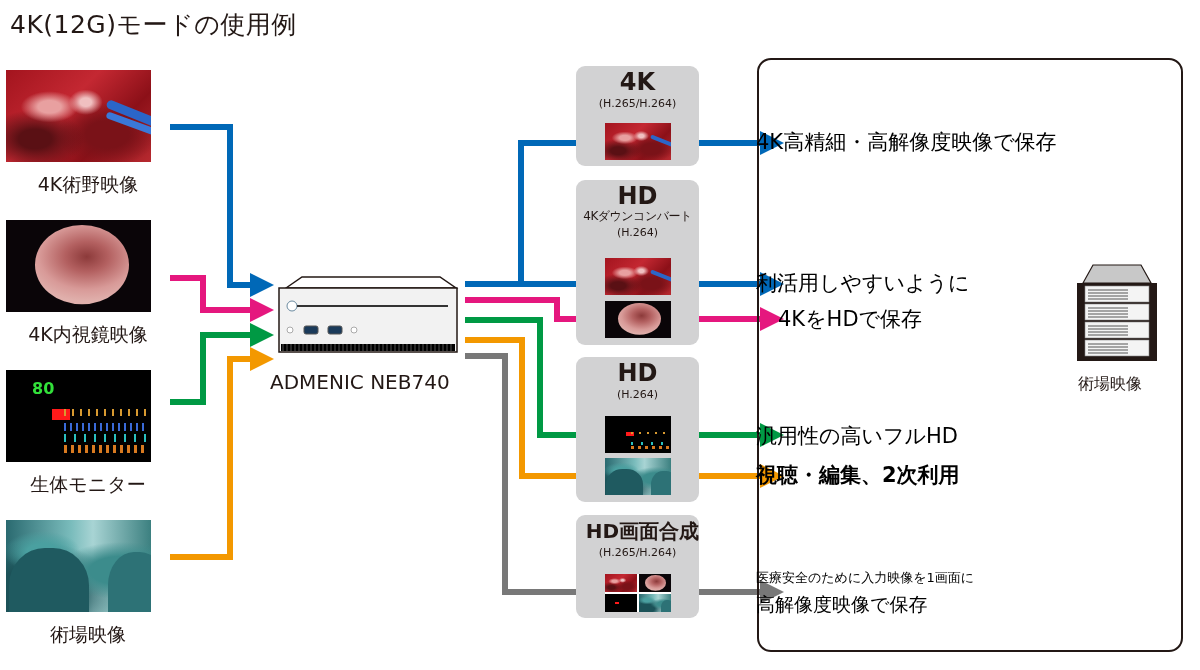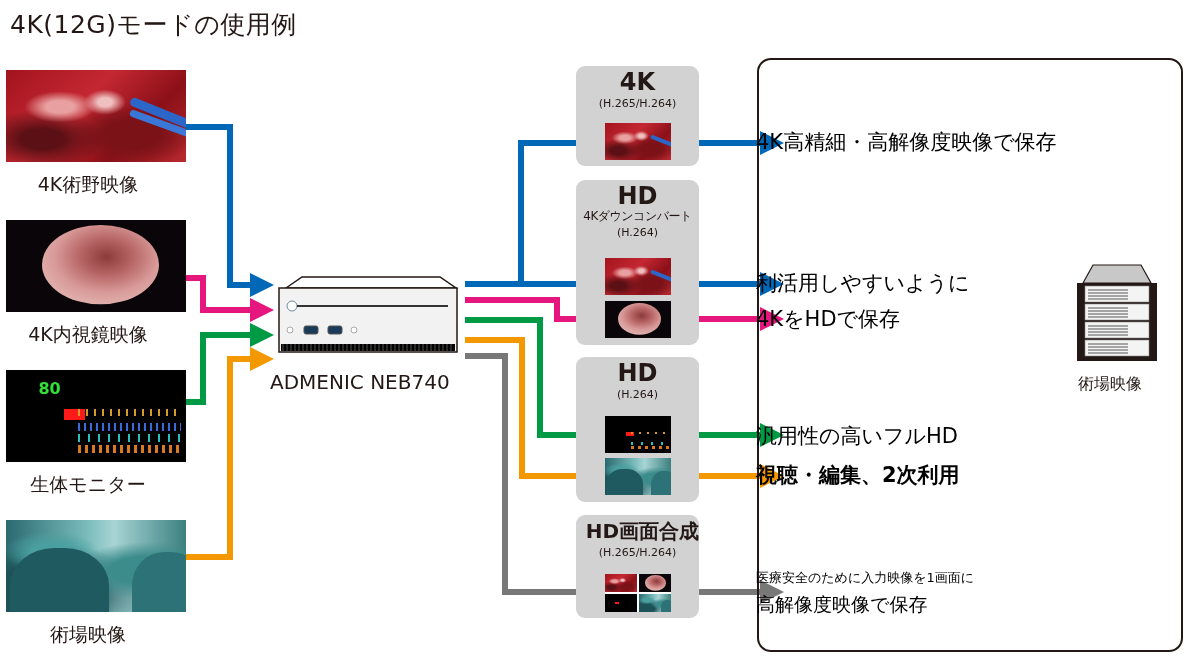--- a/index.html
+++ b/index.html
@@ -1,20 +1,20 @@
 <!DOCTYPE html>
 <html><head>
 <meta charset="utf-8">
 <style>
   html,body{margin:0;padding:0;background:#ffffff;}
   body{width:1200px;height:670px;position:relative;overflow:hidden;
        font-family:"DejaVu Sans","Liberation Sans",sans-serif;color:#231815;}
   .abs{position:absolute;}
   #title{left:10px;top:8px;font-size:25px;font-weight:normal;letter-spacing:0.5px;}
-  .src-img{position:absolute;width:180px;height:92px;overflow:hidden;text-decoration:underline;}
+  .src-img{position:absolute;width:145px;height:92px;overflow:hidden;text-decoration:underline;}
   .src-label{position:absolute;width:200px;text-align:center;font-size:19px;}
   
   .img-surg{background:
      radial-gradient(ellipse at 30% 40%, #e8a0a0 0 8%, transparent 20%),
      radial-gradient(ellipse at 55% 35%, #f0c0c0 0 5%, transparent 15%),
      radial-gradient(ellipse at 20% 75%, #5a1014 0 10%, transparent 30%),
      radial-gradient(ellipse at 70% 70%, #7a1218 0 15%, transparent 35%),
      linear-gradient(135deg,#a3141e,#c42832 40%,#8c1018 70%,#b82a30);}
   .img-surg .tool{position:absolute;left:68%;top:42%;width:38%;height:10%;
      background:#2b66c8;border-radius:8px;transform:rotate(22deg);}
@@ -189,21 +189,21 @@
     <div class="img-or">
         <div class="p2"></div>
       </div>
   </div>
 </div>
 
 <div id="server-box" class="abs"></div>
 
 <div class="dest" style="top:129px;">4K高精細・高解像度映像で保存</div>
 <div class="dest" style="top:270px;">利活用しやすいように</div>
-<div class="dest" style="top:306px;">4KをHDで保存</div>
+<div class="dest" style="top:306px;margin-left:22px;">4KをHDで保存</div>
 <div class="dest" style="top:423px;">汎用性の高いフルHD</div>
 <div class="dest" style="top:462px;font-weight:bold;">視聴・編集、2次利用</div>
 <div class="dest" style="top:564px;font-size:13px;">医療安全のために入力映像を1画面に</div>
 <div class="dest" style="top:591px;font-size:19px;">高解像度映像で保存</div>
 
 <svg class="abs" style="left:1075px;top:263px;" width="85" height="102">
   <path d="M8,20 L18,2 H66 L76,20 Z" fill="#c8c8c8" stroke="#231815" stroke-width="1.2"></path>
   <rect x="2" y="20" width="80" height="78" fill="#231815"></rect>
   <g fill="#f4f4f4" stroke="#888" stroke-width="0.6">
     <rect x="10" y="23" width="64" height="16"></rect>

